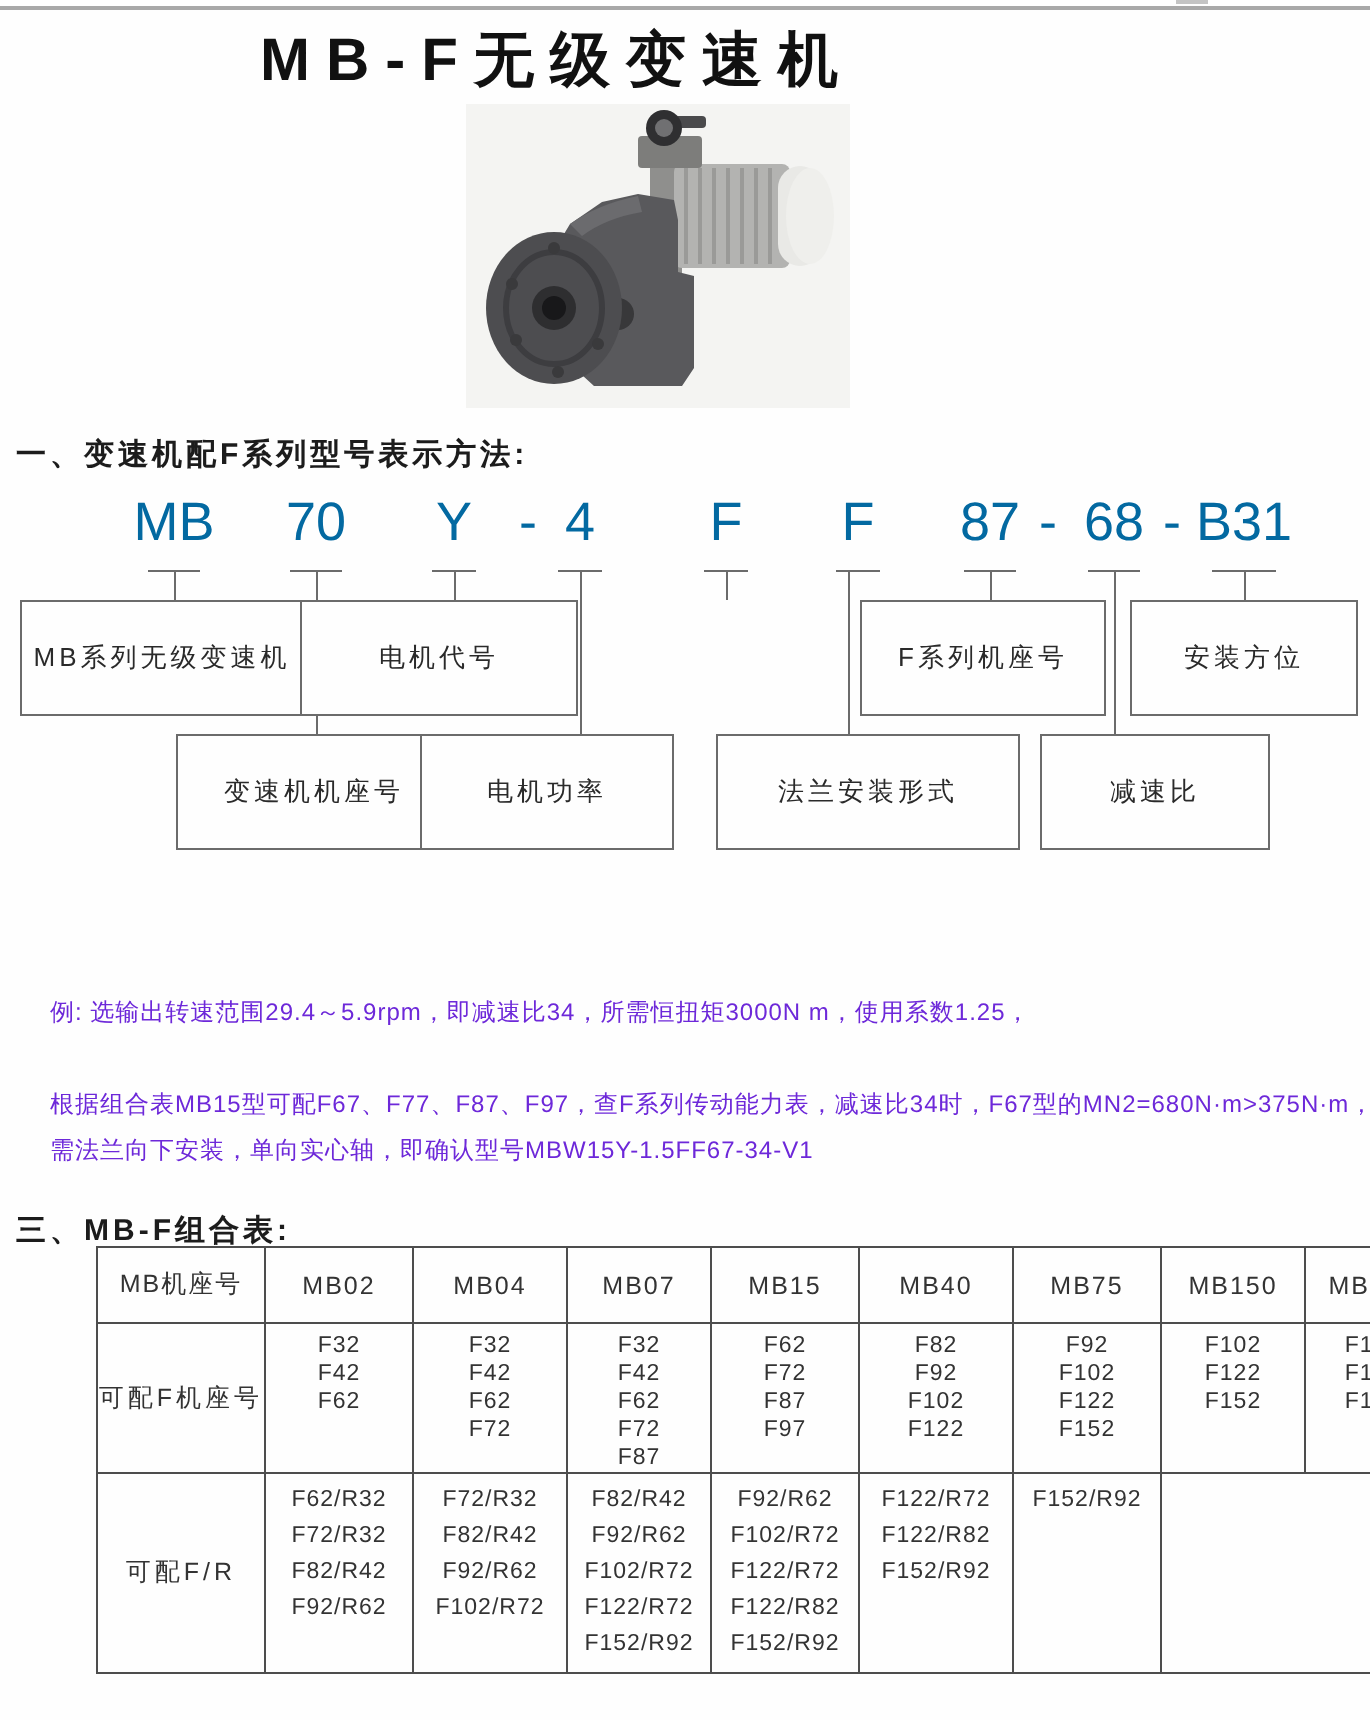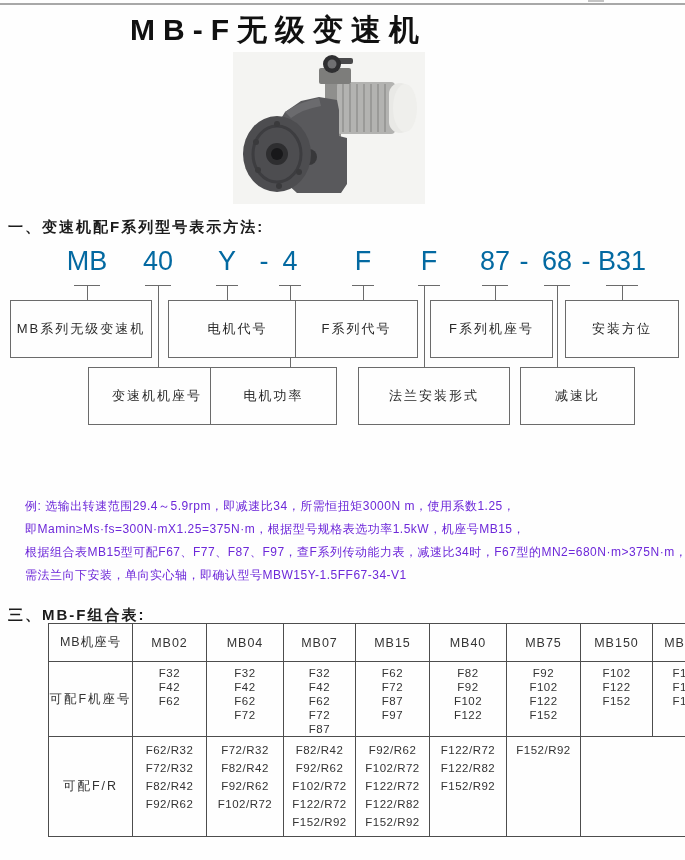--- a/index.html
+++ b/index.html
@@ -117,21 +117,21 @@
       <circle cx="25" cy="118" r="3" fill="#3a3a3c"></circle>
       <circle cx="46" cy="134" r="3" fill="#3a3a3c"></circle>
       <circle cx="66" cy="120" r="3" fill="#3a3a3c"></circle>
     </svg>
   </div>
 
   <div class="sec-heading sec1">一、变速机配F系列型号表示方法:</div>
 
   <div class="diagram">
     <span class="token" style="left:87px">MB</span>
-    <span class="token" style="left:158px">40</span>
+    <span class="token" style="left:158px">70</span>
     <span class="token" style="left:227px">Y</span>
     <span class="token" style="left:264px">-</span>
     <span class="token" style="left:290px">4</span>
     <span class="token" style="left:363px">F</span>
     <span class="token" style="left:429px">F</span>
     <span class="token" style="left:495px">87</span>
     <span class="token" style="left:524px">-</span>
     <span class="token" style="left:557px">68</span>
     <span class="token" style="left:586px">-</span>
     <span class="token" style="left:622px">B31</span>
@@ -150,34 +150,32 @@
     <div class="drop drop-long" style="left:158px"></div>
     <div class="drop drop-short" style="left:227px"></div>
     <div class="drop drop-long" style="left:290px"></div>
     <div class="drop drop-short" style="left:363px"></div>
     <div class="drop drop-long" style="left:424px"></div>
     <div class="drop drop-short" style="left:495px"></div>
     <div class="drop drop-long" style="left:557px"></div>
     <div class="drop drop-short" style="left:622px"></div>
 
     <div class="cbox row-top" style="left:10px;  width:142px">MB系列无级变速机</div>
-    <div class="cbox row-top" style="left:168px; width:139px">电机代号</div>
-    <div class="cbox row-top" style="left:295px; width:123px">F系列代号</div>
+    <div class="cbox row-top" style="left:150px; width:139px">电机代号</div>
     <div class="cbox row-top" style="left:430px; width:123px">F系列机座号</div>
     <div class="cbox row-top" style="left:565px; width:114px">安装方位</div>
 
     <div class="cbox row-bot" style="left:88px;  width:138px">变速机机座号</div>
     <div class="cbox row-bot" style="left:210px; width:127px">电机功率</div>
     <div class="cbox row-bot" style="left:358px; width:152px">法兰安装形式</div>
     <div class="cbox row-bot" style="left:520px; width:115px">减速比</div>
   </div>
 
 
   <div class="example-line" style="top:498px">例: 选输出转速范围29.4～5.9rpm，即减速比34，所需恒扭矩3000N m，使用系数1.25，</div>
-  <div class="example-line" style="top:521px">即Mamin≥Ms·fs=300N·mX1.25=375N·m，根据型号规格表选功率1.5kW，机座号MB15，</div>
   <div class="example-line" style="top:544px">根据组合表MB15型可配F67、F77、F87、F97，查F系列传动能力表，减速比34时，F67型的MN2=680N·m&gt;375N·m，</div>
   <div class="example-line" style="top:567px">需法兰向下安装，单向实心轴，即确认型号MBW15Y-1.5FF67-34-V1</div>
 
   <div class="sec-heading sec3">三、MB-F组合表:</div>
 
   <table class="combo">
     <colgroup>
       <col style="width:84px">
         <col style="width:74px">
         <col style="width:77px">

